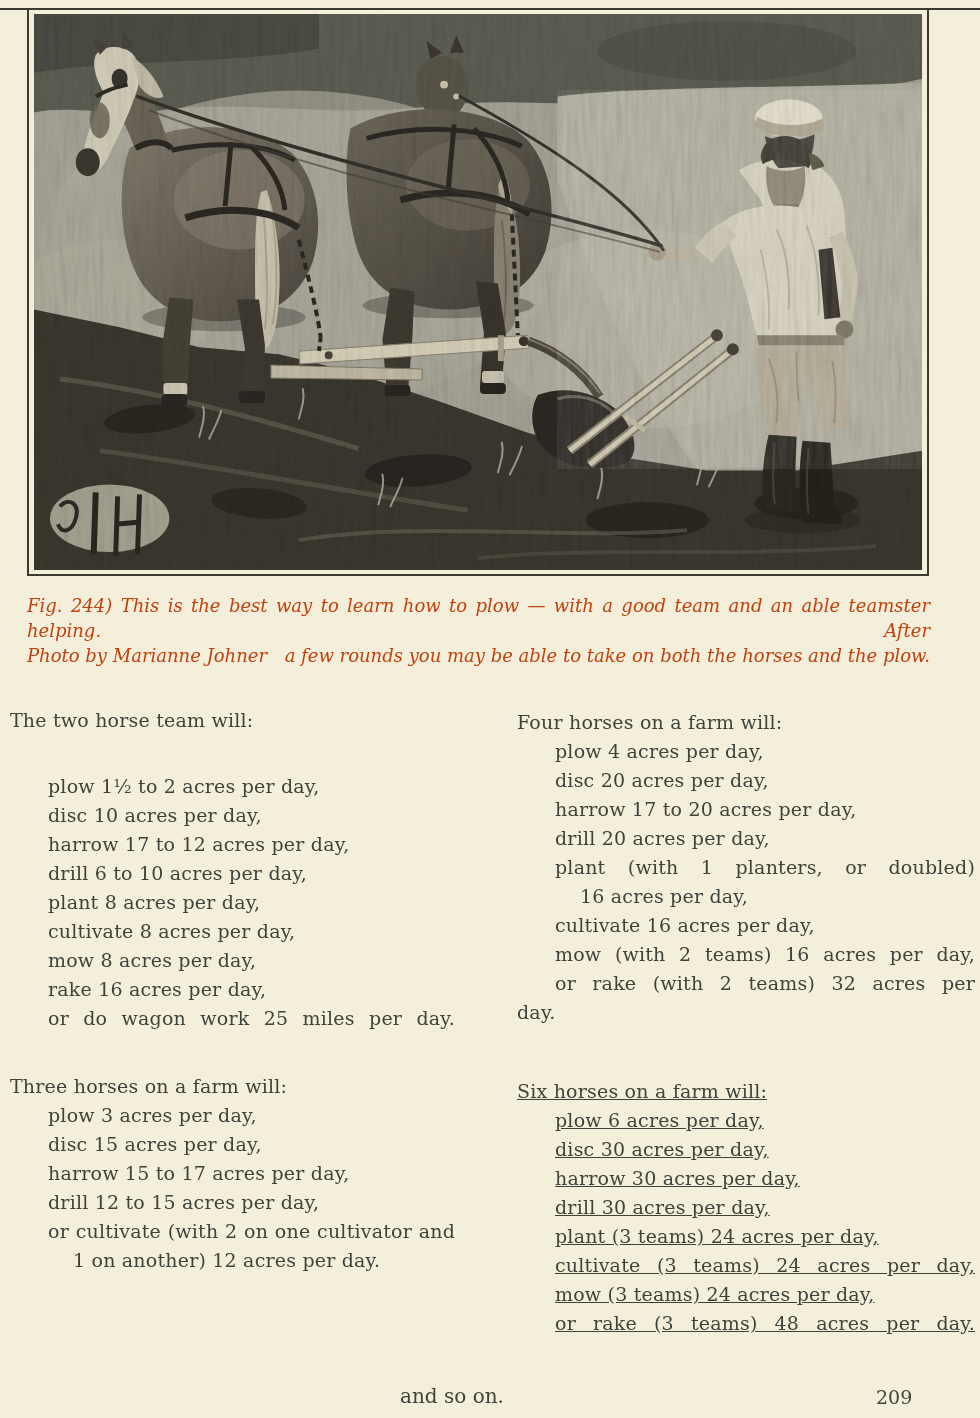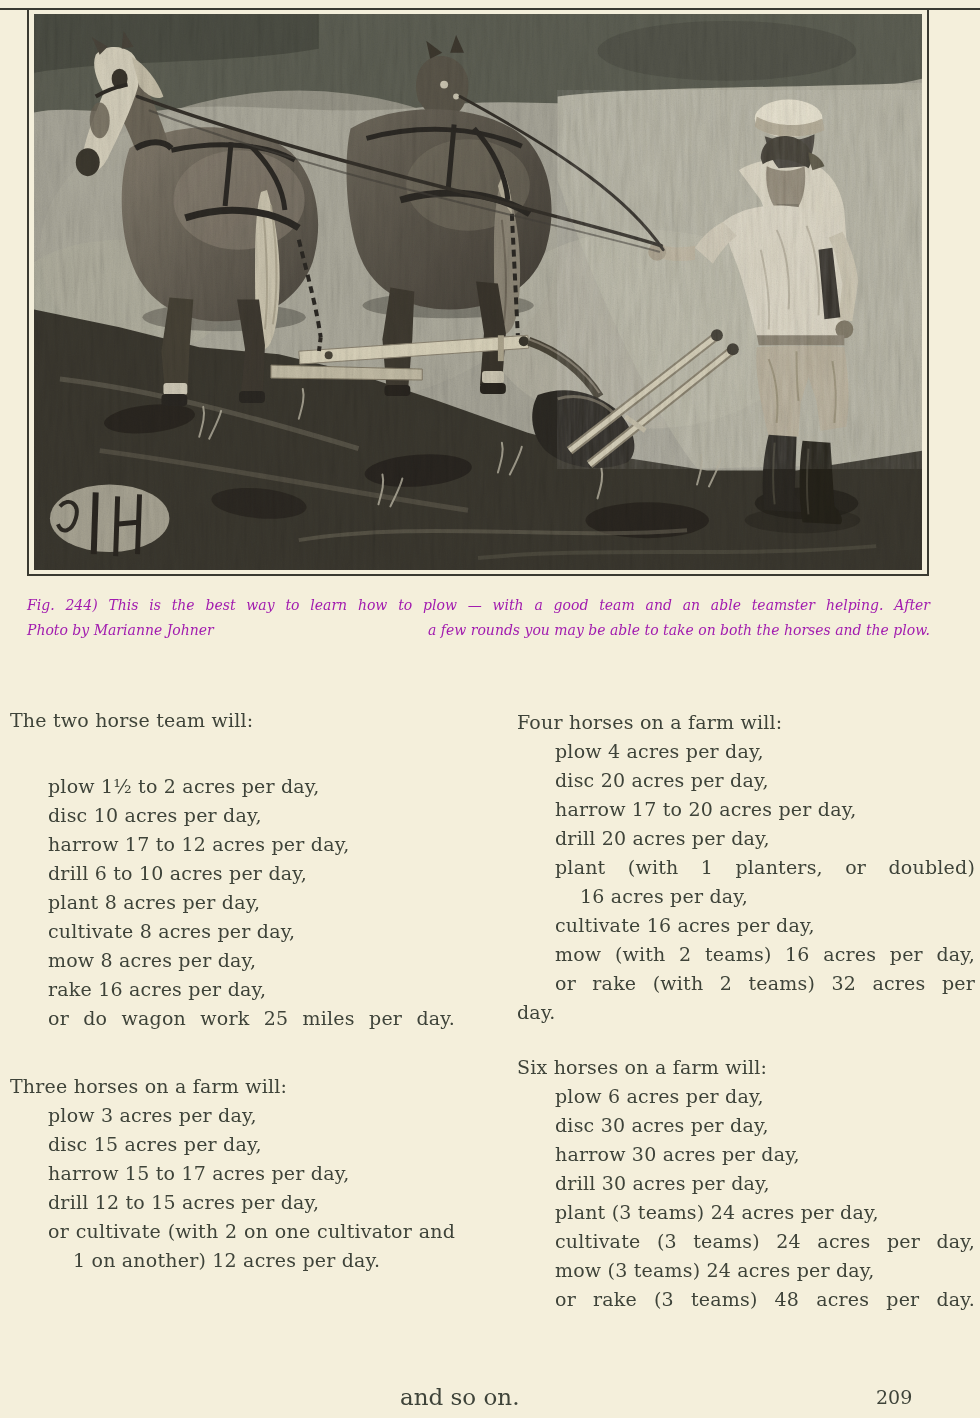--- a/index.html
+++ b/index.html
@@ -11,34 +11,34 @@
   .abs{position:absolute;}
   #top-rule{left:0;top:8px;width:980px;height:2px;background:#3a3a31;}
   #photo-frame{
     left:27px;top:8px;width:902px;height:568px;
     border:2px solid #3a3a31;background:#f4efdb;
     box-sizing:border-box;padding:4px 5px;
   }
   #photo-frame svg{display:block;width:100%;height:100%;}
   #caption{
     left:27px;top:593px;width:903px;
-    font-style:italic;font-size:14px;line-height:25px;color:#a21caf;
+    font-style:italic;font-size:18px;line-height:25px;color:#c2410c;
   }
   #caption .cap-line-1{text-align:justify;text-align-last:justify;}
   #caption .cap-line-2{display:flex;justify-content:space-between;}
   .col{font-size:19px;line-height:29px;letter-spacing:0.2px;}
   #col-left{left:10px;top:706px;width:445px;}
   #col-right{left:517px;top:708px;width:458px;}
   .ind1{padding-left:38px;}
   .ind2{padding-left:63px;}
   .j{text-align:justify;text-align-last:justify;}
   .gap-before{margin-top:37px;}
   .sec2-left{margin-top:39px;}
-  .sec2-right{margin-top:26px;}
-  #footer-text{left:400px;top:1384px;font-size:23px;}
+  .sec2-right{margin-top:50px;text-decoration:underline;}
+  #footer-text{left:400px;top:1384px;font-size:20px;}
   #page-number{left:876px;top:1386px;font-size:19px;}
 </style>
 </head>
 <body>
 
 <div id="top-rule" class="abs"></div>
 
 <div id="photo-frame" class="abs">
   <svg viewBox="34 13 892 559" preserveAspectRatio="none" role="img">
     <defs>

